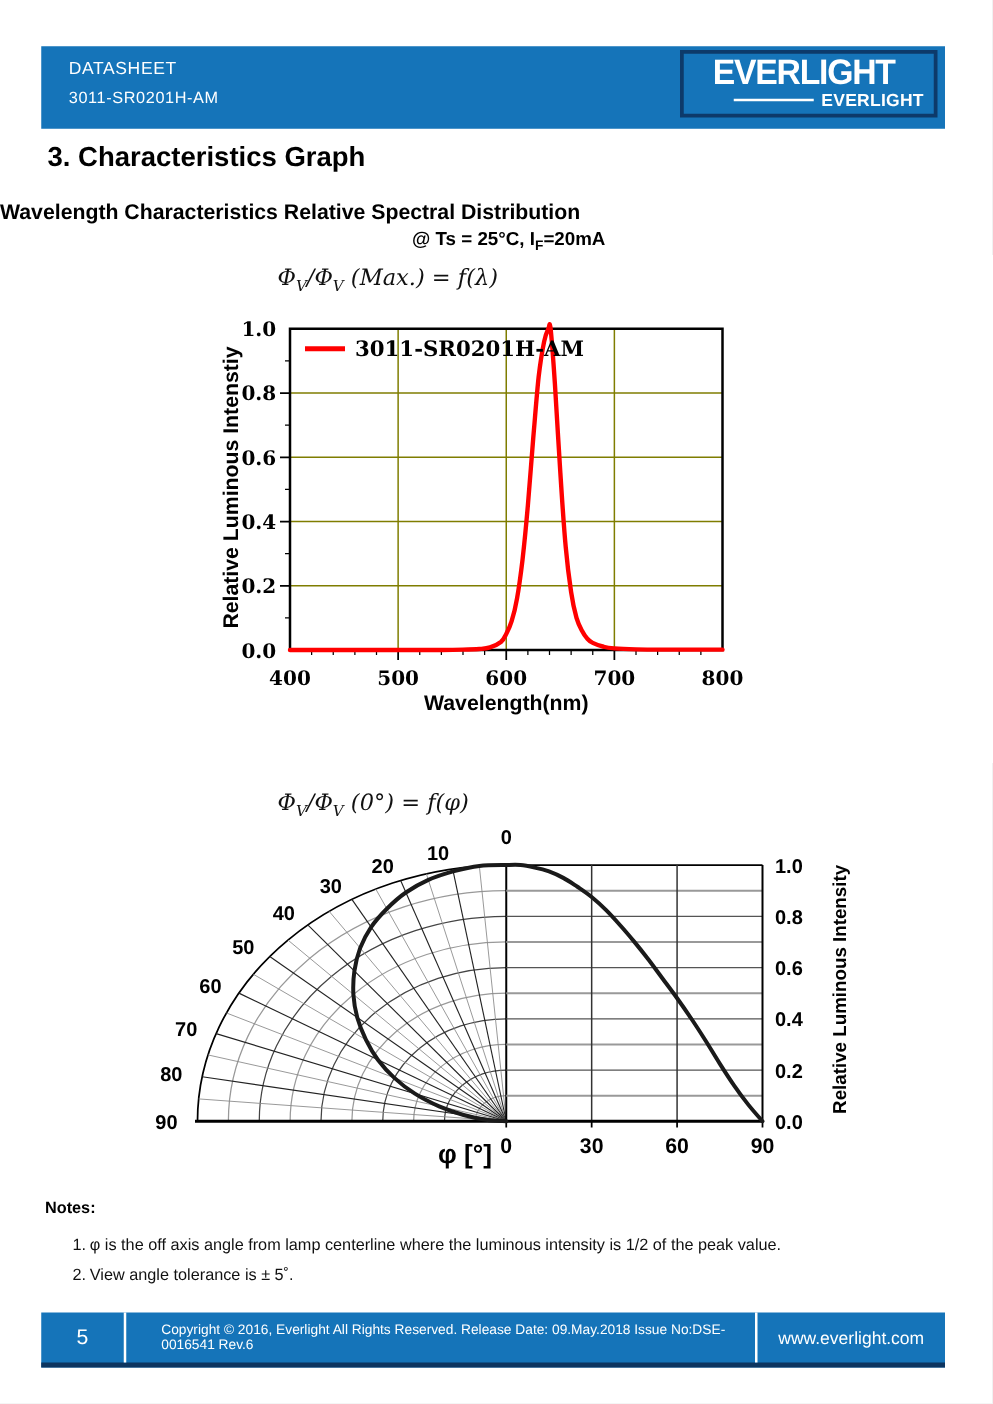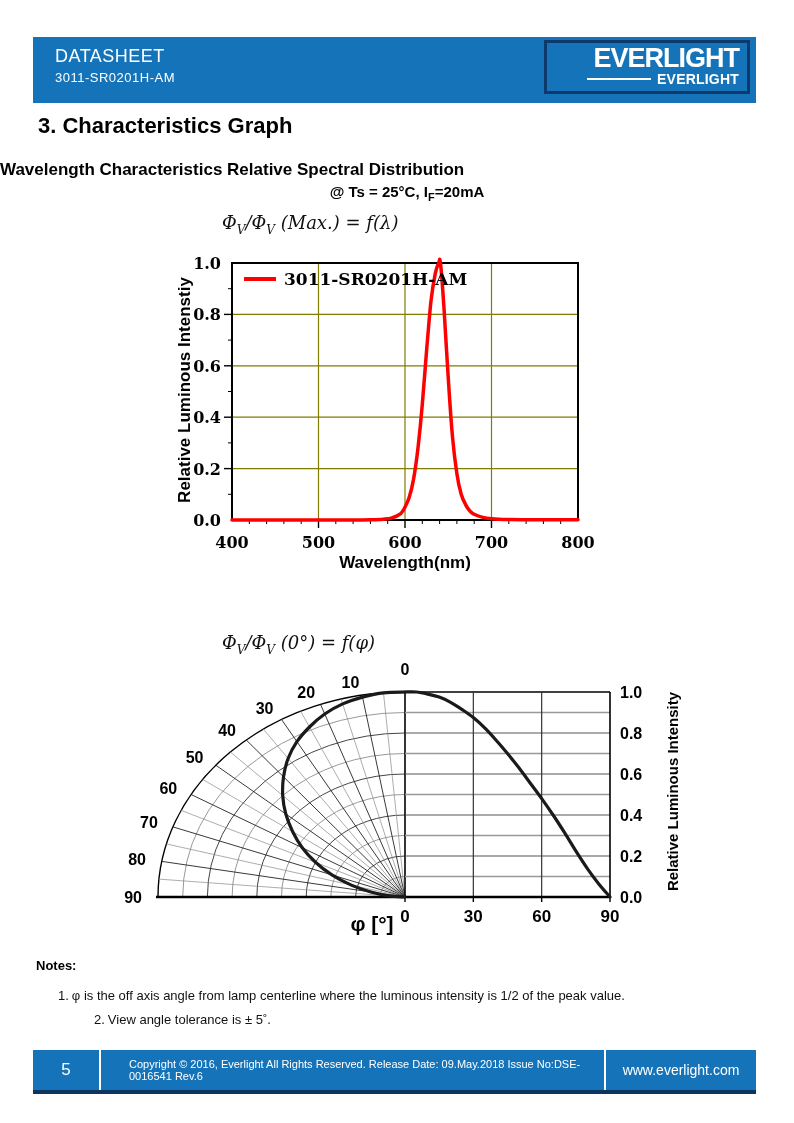--- a/index.html
+++ b/index.html
@@ -1,24 +1,24 @@
 <!DOCTYPE html>
 <html><head>
 <meta charset="utf-8">
 <style>
   html,body{margin:0;padding:0;background:#e8e8e8;}
   .page{position:relative;width:794px;height:1123px;background:#ffffff;margin:0 auto;
         font-family:"Liberation Sans",sans-serif;overflow:hidden;}
 
   
   .header-bar{position:absolute;left:33px;top:37px;width:723px;height:66px;background:#1574b9;}
-  .doc-type{position:absolute;left:22px;top:9px;color:#fff;font-size:18px;letter-spacing:.5px;}
+  .doc-type{position:absolute;left:22px;top:9px;color:#fff;font-size:14px;letter-spacing:.5px;}
   .part-number{position:absolute;left:22px;top:33px;color:#fff;font-size:13px;letter-spacing:.5px;}
   .logo-box{position:absolute;right:6px;top:3px;width:206px;height:54px;background:#1574b9;
-            border:3px solid #0d3a6a;box-sizing:border-box;text-align:right;padding:2px 8px 0 0;}
+            border:3px solid #0d3a6a;box-sizing:border-box;text-align:center;padding:2px 8px 0 0;}
   .brand{color:#fff;font-weight:bold;font-size:27px;letter-spacing:-1px;line-height:26px;
          transform:scaleY(1.05);display:inline-block;}
   .brand-sub-row{display:flex;align-items:center;justify-content:flex-end;margin-top:0;}
   .brand-line{display:inline-block;width:64px;height:2px;background:#fff;margin-right:6px;}
   .brand-sub{color:#fff;font-weight:bold;font-size:14px;letter-spacing:.2px;}
 
   
   .section-title{position:absolute;left:38px;top:113px;font-size:22px;font-weight:bold;color:#000;}
 
   
@@ -40,21 +40,21 @@
   .xlabel-2{position:absolute;left:272px;top:912px;width:200px;text-align:center;font-size:21px;font-weight:bold;}
 
   svg{position:absolute;}
   #spectral-svg{left:150px;top:248px;}
   #radiation-svg{left:95px;top:658px;}
 
   
   .notes-label{position:absolute;left:36px;top:958px;font-size:13px;font-weight:bold;}
   .note-row{position:absolute;left:58px;font-size:13px;color:#111;}
   .note-1{top:988px;}
-  .note-2{top:1012px;margin-left:36px;}
+  .note-2{top:1012px;}
   .note-num{margin-right:3px;}
 
   
   .footer-bar{position:absolute;left:33px;top:1050px;width:723px;height:40px;background:#1574b9;
               border-bottom:4px solid #0d3560;box-sizing:content-box;display:flex;align-items:stretch;}
   .page-num-box{width:66px;display:flex;align-items:center;justify-content:center;
                 border-right:2px solid #ffffff;color:#fff;font-size:17px;}
   .copyright{flex:1;display:flex;align-items:center;padding-left:4px;color:#fff;font-size:11px;margin-left:24px;}
   .website-box{width:150px;display:flex;align-items:center;justify-content:center;
                border-left:2px solid #ffffff;color:#fff;font-size:14px;}

